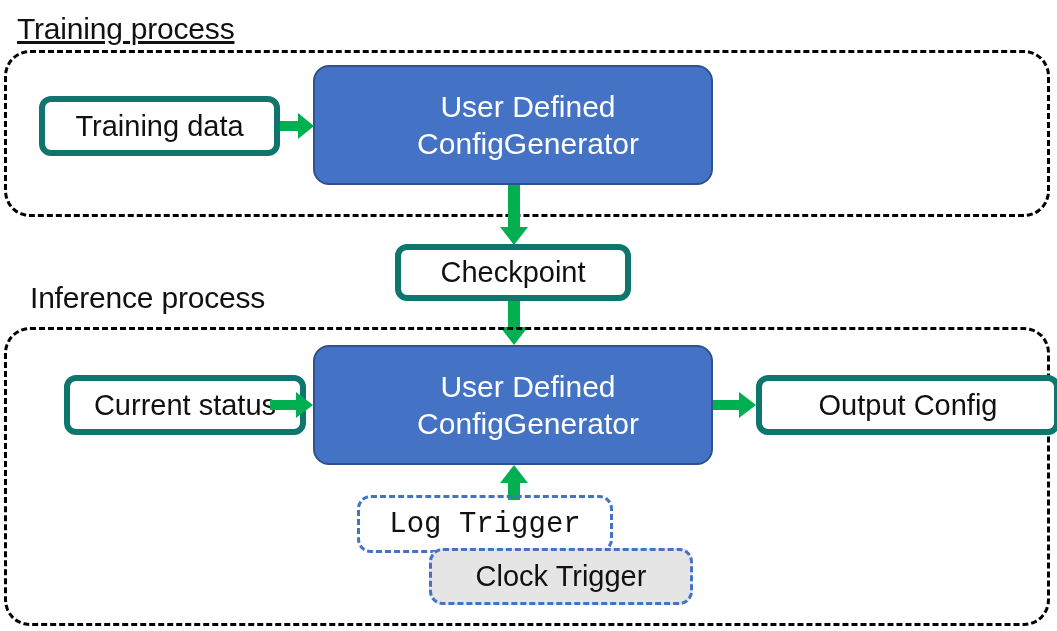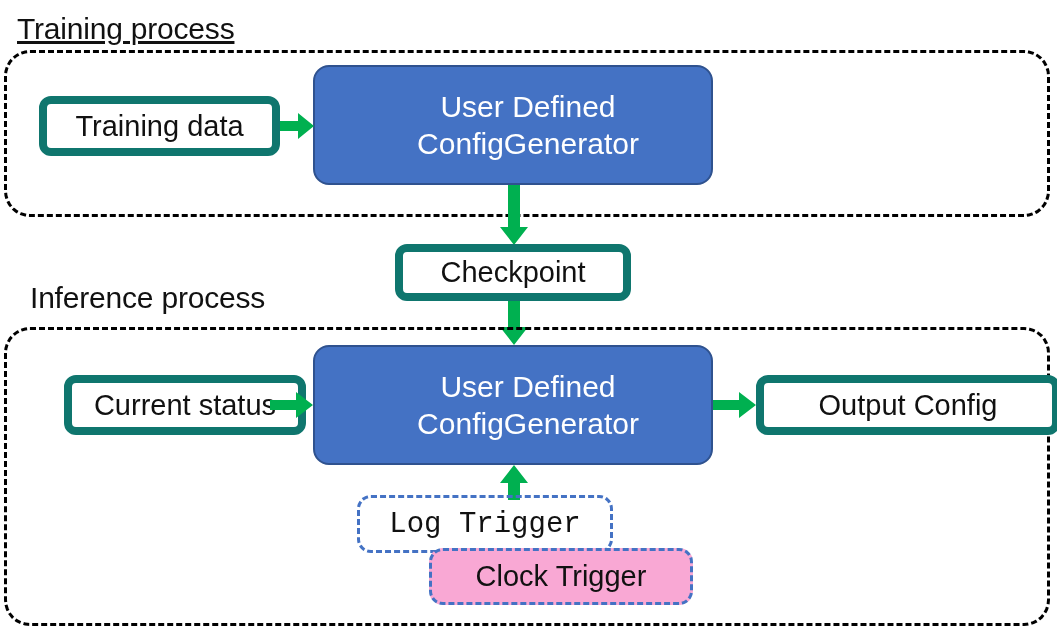--- a/index.html
+++ b/index.html
@@ -38,21 +38,21 @@
     box-sizing: border-box;
     background: transparent;
   }
   #training-group { left: 4px;  top: 50px;  width: 1046px; height: 167px; }
   #inference-group { left: 4px; top: 327px; width: 1046px; height: 299px; }
 
   
   .plain-box {
     position: absolute;
     box-sizing: border-box;
-    border: 8px solid #0f766e;
+    border: 6px solid #0f766e;
     border-radius: 12px;
     background: #ffffff;
     display: flex;
     align-items: center;
     justify-content: center;
     color: #111111;
     font-size: 29px;
     line-height: 1.05;
     white-space: nowrap;
   }
@@ -80,21 +80,21 @@
   }
   #training-generator-box  { left: 313px; top: 65px;  width: 400px; height: 120px; }
   #inference-generator-box { left: 313px; top: 345px; width: 400px; height: 120px; }
 
   
   .trigger-box {
     position: absolute;
     box-sizing: border-box;
     border: 3px dashed #4472C4;
     border-radius: 14px;
-    background: #f9a8d4;
+    background: #e5e5e5;
     display: flex;
     align-items: center;
     justify-content: center;
     color: #111111;
     font-size: 29px;
     white-space: nowrap;
   }
   #log-trigger-box   { left: 357px; top: 495px; width: 256px; height: 58px; z-index: 2; background: transparent; font-family: Liberation Mono, monospace; }
   #clock-trigger-box { left: 429px; top: 548px; width: 264px; height: 57px; z-index: 3; }
 

